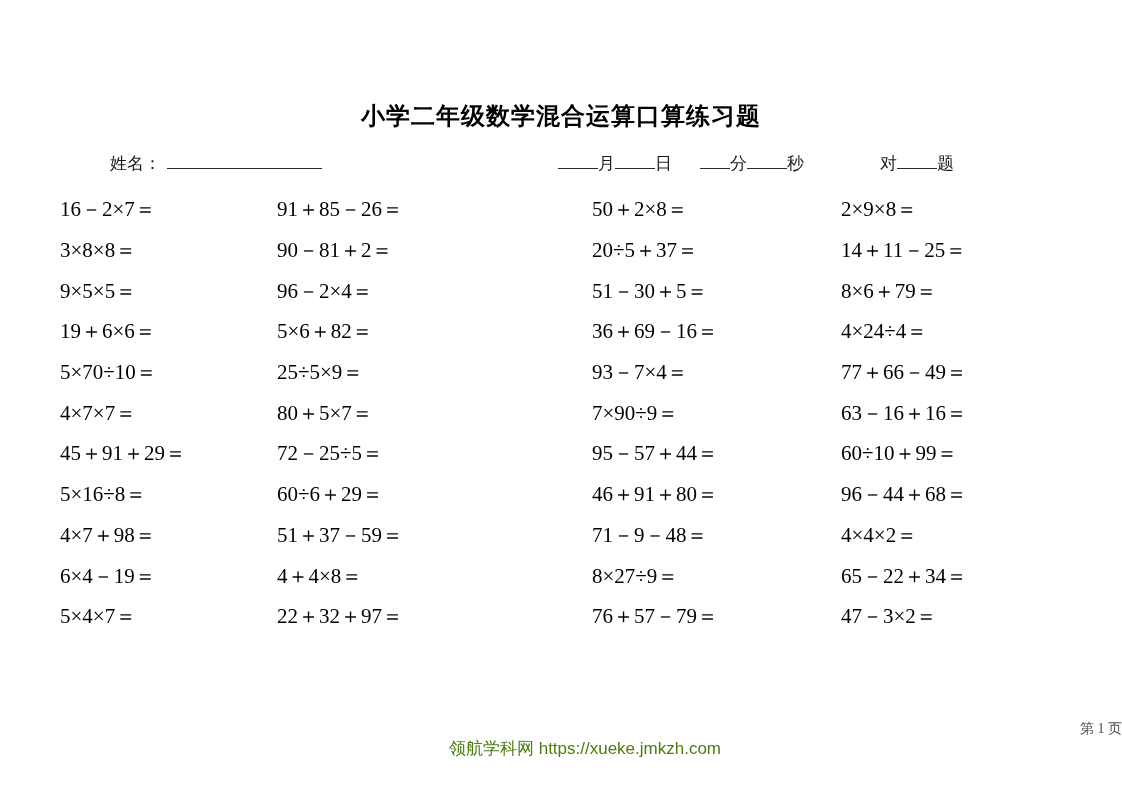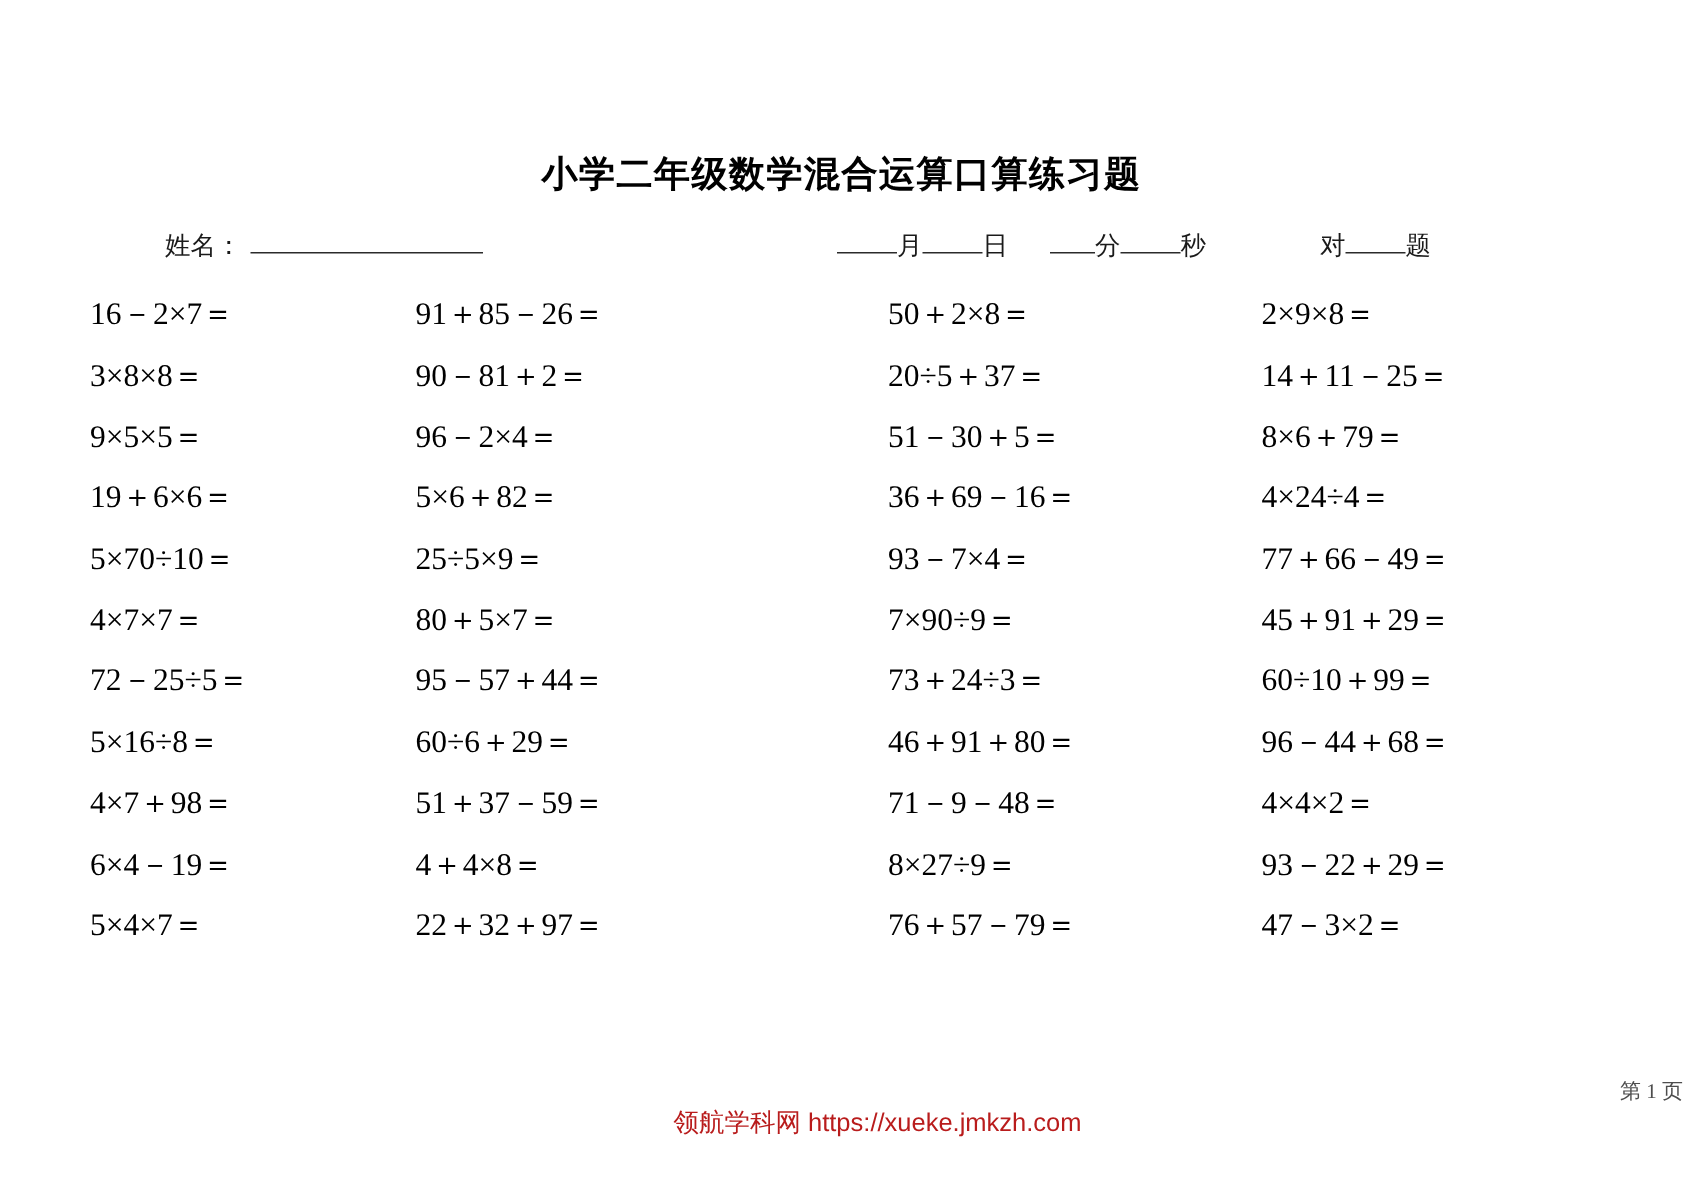--- a/index.html
+++ b/index.html
@@ -120,41 +120,41 @@
     <div class="cell">5×6＋82＝</div>
     <div class="cell">36＋69－16＝</div>
     <div class="cell">4×24÷4＝</div>
     <div class="cell">5×70÷10＝</div>
     <div class="cell">25÷5×9＝</div>
     <div class="cell">93－7×4＝</div>
     <div class="cell">77＋66－49＝</div>
     <div class="cell">4×7×7＝</div>
     <div class="cell">80＋5×7＝</div>
     <div class="cell">7×90÷9＝</div>
+    <div class="cell">63－16＋16＝</div>
     <div class="cell">45＋91＋29＝</div>
     <div class="cell">72－25÷5＝</div>
     <div class="cell">95－57＋44＝</div>
-    <div class="cell">73＋24÷3＝</div>
     <div class="cell">60÷10＋99＝</div>
     <div class="cell">5×16÷8＝</div>
     <div class="cell">60÷6＋29＝</div>
     <div class="cell">46＋91＋80＝</div>
     <div class="cell">96－44＋68＝</div>
     <div class="cell">4×7＋98＝</div>
     <div class="cell">51＋37－59＝</div>
     <div class="cell">71－9－48＝</div>
     <div class="cell">4×4×2＝</div>
     <div class="cell">6×4－19＝</div>
     <div class="cell">4＋4×8＝</div>
     <div class="cell">8×27÷9＝</div>
-    <div class="cell">93－22＋29＝</div>
+    <div class="cell">65－22＋34＝</div>
     <div class="cell">5×4×7＝</div>
     <div class="cell">22＋32＋97＝</div>
     <div class="cell">76＋57－79＝</div>
     <div class="cell">47－3×2＝</div>
   </div>
 
   <div class="footer">
     <div class="footer-page" style="color: rgb(77, 77, 77);">第 1 页</div>
-    <div class="footer-site" style="color: #b91c1c; padding-left: 48px;">领航学科网 https://xueke.jmkzh.com</div>
+    <div class="footer-site" style="color: #4d7c0f; padding-left: 48px;">领航学科网 https://xueke.jmkzh.com</div>
   </div>
 
 </div>
 
 </body></html>

